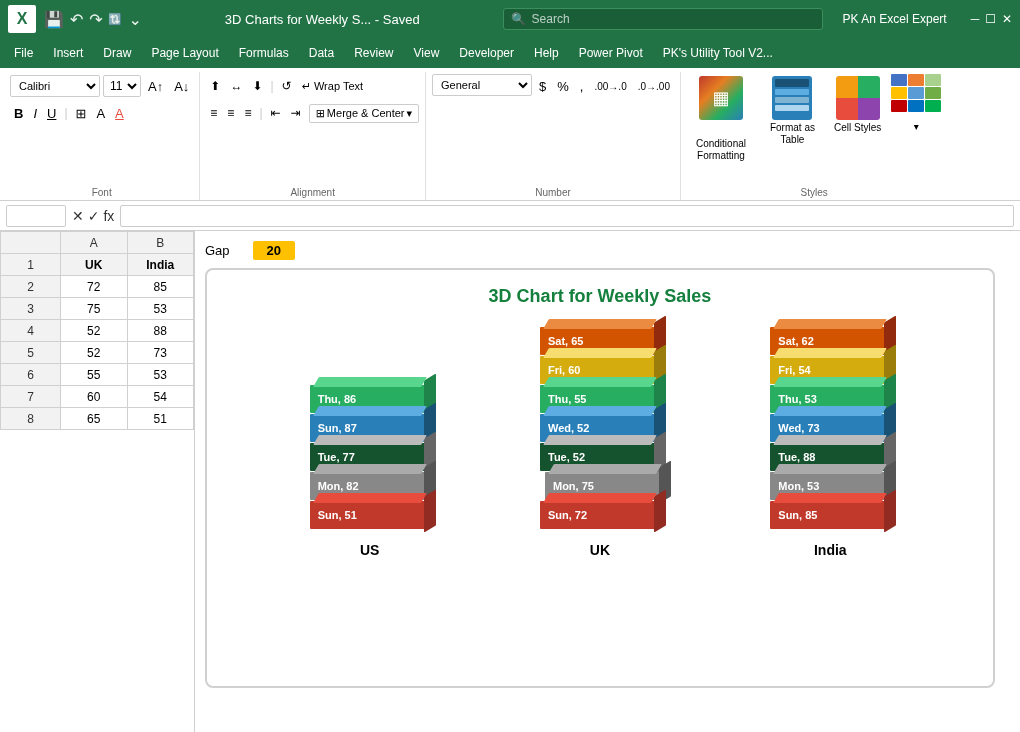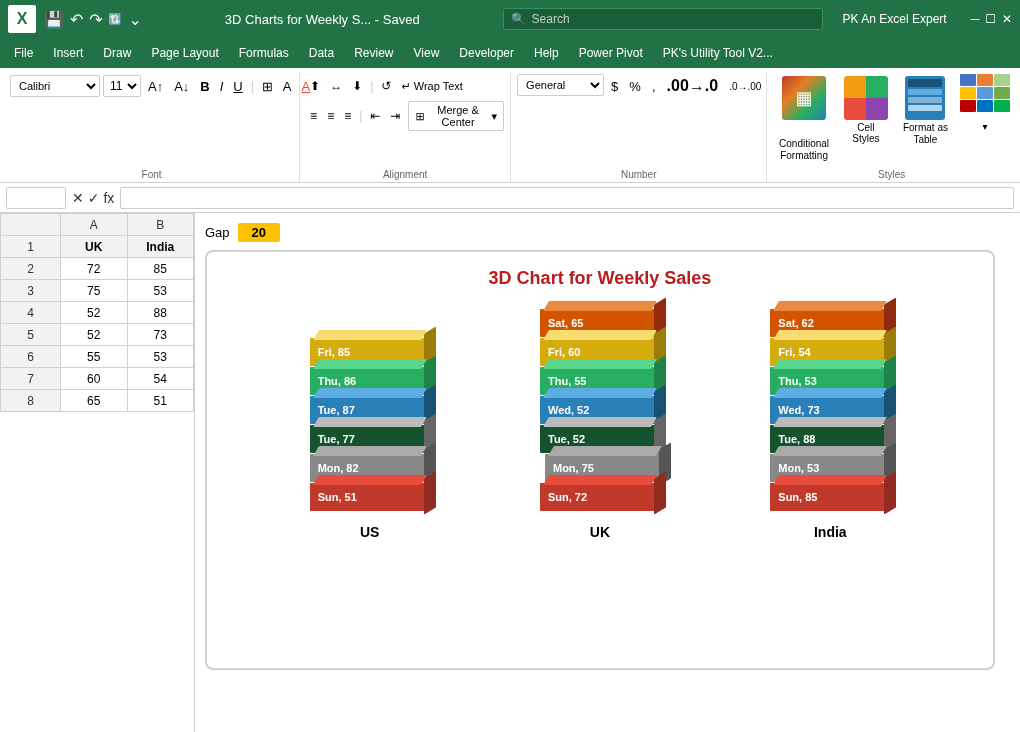--- a/index.html
+++ b/index.html
@@ -86,21 +86,21 @@
       display: flex;
       align-items: center;
       gap: 4px;
       flex: 1;
     }
     .ribbon-group-label {
       font-size: 10px;
       color: #666;
       text-align: center;
       padding-top: 2px;
-      margin-top: 2px;
+      margin-top: 20px;
       border-top: 1px solid transparent;
     }
 
     
     .font-selector {
       border: 1px solid #ccc;
       border-radius: 2px;
       padding: 2px 4px;
       font-size: 11px;
       width: 90px;
@@ -223,21 +223,21 @@
       display: flex;
       flex-direction: column;
       align-items: flex-start;
       overflow: hidden;
     }
 
     
     .gap-row {
       display: flex;
       align-items: center;
-      gap: 8px;
+      gap: 23px;
       margin-bottom: 8px;
     }
     .gap-label {
       font-size: 13px; font-weight: normal;
     }
     .gap-value {
       background: #ffc000;
       padding: 2px 14px;
       font-size: 13px;
       font-weight: bold;
@@ -251,21 +251,21 @@
       border-radius: 8px;
       padding: 16px 20px;
       width: 790px;
       min-height: 420px;
     }
     .chart-title {
       text-align: center;
       font-size: 18px;
       font-weight: bold;
       margin-bottom: 20px;
-      color: #b91c1c;
+      color: #15803d;
     }
     .chart-columns {
       display: flex;
       justify-content: space-around;
       align-items: flex-end;
       padding: 0 30px;
     }
     .chart-column {
       display: flex;
       flex-direction: column;
@@ -389,21 +389,21 @@
   <div class="menu-item" data-name="menu-view">View</div>
   <div class="menu-item" data-name="menu-developer">Developer</div>
   <div class="menu-item" data-name="menu-help">Help</div>
   <div class="menu-item" data-name="menu-power-pivot">Power Pivot</div>
   <div class="menu-item" data-name="menu-utility">PK's Utility Tool V2...</div>
 </div>
 
 <div class="ribbon" data-name="ribbon">
 
   <div class="ribbon-group" data-name="ribbon-group-font">
-    <div class="ribbon-group-content" data-name="font-controls" style="flex-direction:row;gap:3px;align-items:flex-start;">
+    <div class="ribbon-group-content" data-name="font-controls" style="flex-direction:column;gap:3px;align-items:flex-start;">
       <div style="display:flex;gap:3px;align-items:center;">
         <select class="font-selector" data-name="font-name-select">
           <option>Calibri</option>
         </select>
         <select class="font-size-selector" data-name="font-size-select">
           <option>11</option>
         </select>
         <button class="ribbon-btn" data-name="increase-font-btn" style="font-size:13px;">A↑</button>
         <button class="ribbon-btn" data-name="decrease-font-btn" style="font-size:13px;">A↓</button>
       </div>
@@ -456,53 +456,53 @@
       <select class="number-format-select" data-name="number-format-select">
         <option>General</option>
         <option>Number</option>
         <option>Currency</option>
         <option>Percentage</option>
       </select>
       <div style="display:flex;gap:3px;align-items:center;">
         <button class="ribbon-btn number-btn" data-name="currency-btn">$</button>
         <button class="ribbon-btn number-btn" data-name="percent-btn">%</button>
         <button class="ribbon-btn number-btn" data-name="comma-btn">,</button>
-        <button class="ribbon-btn" data-name="decrease-decimal-btn" style="font-size:16px;font-weight:bold;">.00→.0</button>
+        <button class="ribbon-btn" data-name="decrease-decimal-btn" style="font-size:10px;">.00→.0</button>
         <button class="ribbon-btn" data-name="increase-decimal-btn" style="font-size:10px;">.0→.00</button>
       </div>
     </div>
     <div class="ribbon-group-label" data-name="number-group-label">Number</div>
   </div>
 
   <div class="ribbon-group" data-name="ribbon-group-styles" style="min-width:220px;">
     <div class="ribbon-group-content styles-group" style="align-items:flex-start;gap:6px;">
 
       <div class="style-btn" data-name="conditional-formatting-btn">
         <div style="width:44px;height:44px;background:linear-gradient(135deg,#c0392b,#e67e22,#27ae60,#2980b9);border-radius:3px;display:flex;align-items:center;justify-content:center;font-size:18px;color:white;" data-name="conditional-formatting-icon">▦</div>
         <div style="font-size:10px;text-align:center;max-width:60px;line-height:1.2;margin-top:16px;">Conditional Formatting</div>
+      </div>
+
+      <div class="style-btn" data-name="format-as-table-btn">
+        <div style="width:40px;height:44px;background:#2980b9;border-radius:3px;padding:3px;display:flex;flex-direction:column;gap:2px;" data-name="format-as-table-icon">
+          <div style="height:8px;background:#1a5276;border-radius:1px;"></div>
+          <div style="height:6px;background:#5dade2;border-radius:1px;"></div>
+          <div style="height:6px;background:#7fb3d3;border-radius:1px;"></div>
+          <div style="height:6px;background:#aed6f1;border-radius:1px;"></div>
+        </div>
+        <div style="font-size:10px;text-align:center;max-width:55px;line-height:1.2;">Format as Table</div>
       </div>
 
       <div class="style-btn" data-name="cell-styles-btn">
         <div style="width:44px;height:44px;border-radius:3px;overflow:hidden;display:grid;grid-template-columns:1fr 1fr;grid-template-rows:1fr 1fr;" data-name="cell-styles-icon">
           <div style="background:#f39c12;"></div>
           <div style="background:#27ae60;"></div>
           <div style="background:#e74c3c;"></div>
           <div style="background:#8e44ad;"></div>
         </div>
         <div style="font-size:10px;text-align:center;">Cell Styles</div>
-      </div>
-
-      <div class="style-btn" data-name="format-as-table-btn">
-        <div style="width:40px;height:44px;background:#2980b9;border-radius:3px;padding:3px;display:flex;flex-direction:column;gap:2px;" data-name="format-as-table-icon">
-          <div style="height:8px;background:#1a5276;border-radius:1px;"></div>
-          <div style="height:6px;background:#5dade2;border-radius:1px;"></div>
-          <div style="height:6px;background:#7fb3d3;border-radius:1px;"></div>
-          <div style="height:6px;background:#aed6f1;border-radius:1px;"></div>
-        </div>
-        <div style="font-size:10px;text-align:center;max-width:55px;line-height:1.2;">Format as Table</div>
       </div>
 
       <div style="display:flex;flex-direction:column;gap:2px;" data-name="ribbon-more-styles">
         <div style="display:grid;grid-template-columns:repeat(3,16px);grid-template-rows:repeat(3,12px);gap:1px;">
           <div style="background:#4472c4;border-radius:1px;"></div>
           <div style="background:#ed7d31;border-radius:1px;"></div>
           <div style="background:#a9d18e;border-radius:1px;"></div>
           <div style="background:#ffc000;border-radius:1px;"></div>
           <div style="background:#5b9bd5;border-radius:1px;"></div>
           <div style="background:#70ad47;border-radius:1px;"></div>
@@ -589,23 +589,22 @@
       <span class="gap-label" data-name="gap-label">Gap</span>
       <span class="gap-value" data-name="gap-value">20</span>
     </div>
 
     <div class="chart-container" data-name="chart-container">
       <div class="chart-title" data-name="chart-title">3D Chart for Weekly Sales</div>
       <div class="chart-columns" data-name="chart-columns">
 
         <div class="chart-column" data-name="chart-column-us">
           <div class="bar-stack" data-name="bar-stack-us">
-            <div class="bar-seg c-yellow" data-name="bar-seg-us-fri">Fri, 85</div>
             <div class="bar-seg c-green" data-name="bar-seg-us-thu">Thu, 86</div>
-            <div class="bar-seg c-blue" data-name="bar-seg-us-wed">Tue, 87</div>
+            <div class="bar-seg c-blue" data-name="bar-seg-us-wed">Sun, 87</div>
             <div class="bar-seg c-gray" data-name="bar-seg-us-tue">Tue, 77</div>
             <div class="bar-seg" style="background:#888;position:relative;" data-name="bar-seg-us-mon">
               <style>
                 [data-name="bar-seg-us-mon"]::after{content:'';position:absolute;top:-8px;left:6px;width:108px;height:10px;transform:skewX(-30deg);background:#aaa;border-radius:1px;}
                 [data-name="bar-seg-us-mon"]::before{content:'';position:absolute;top:-8px;right:-6px;width:12px;height:36px;transform:skewY(-30deg);background:#555;border-radius:1px;}
               </style>
               Mon, 82
             </div>
             <div class="bar-seg c-red" data-name="bar-seg-us-sun">Sun, 51</div>
           </div>

